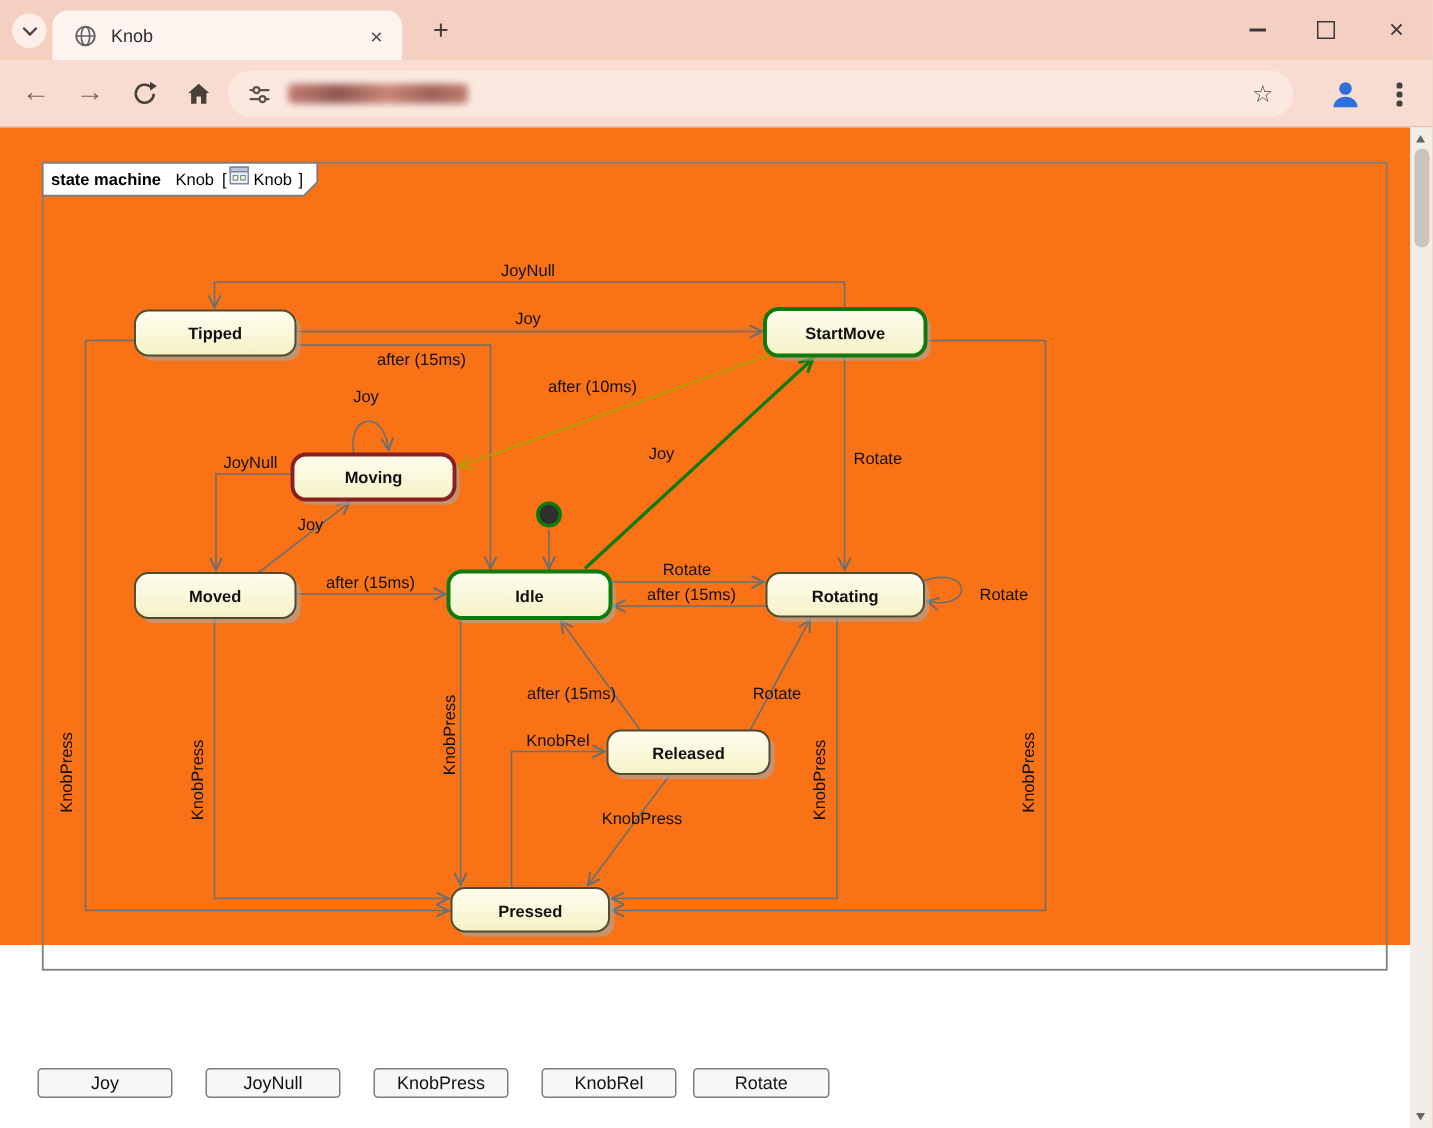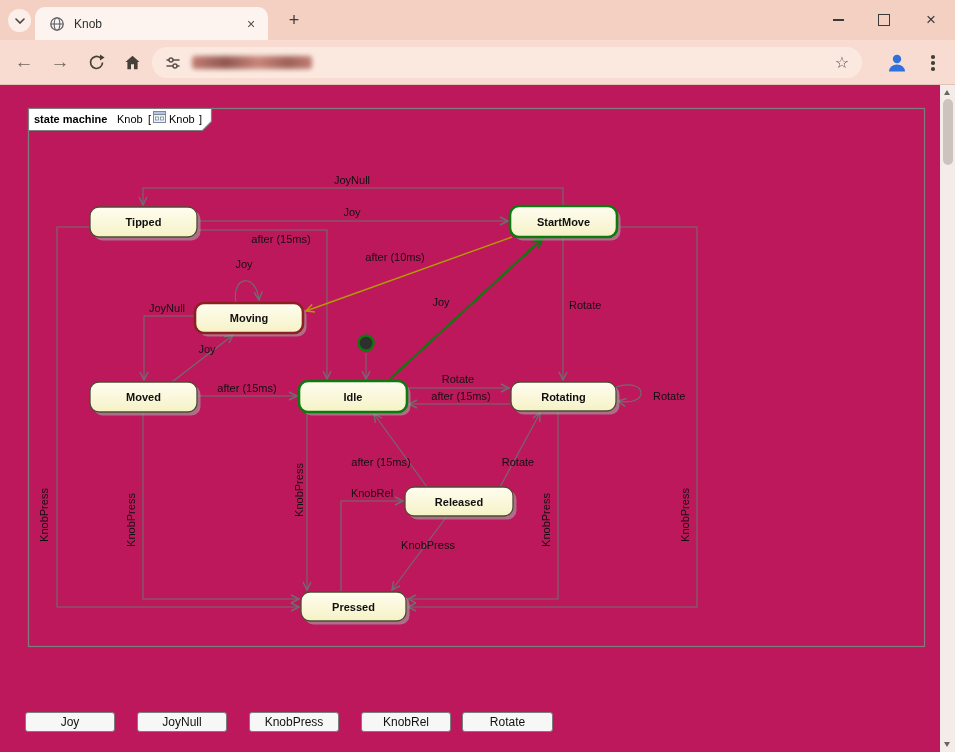--- a/index.html
+++ b/index.html
@@ -41,21 +41,21 @@
      background:linear-gradient(90deg,#b86a60,#7d3e37 28%,#c27467 55%,#8e4a41 80%,#b86a60);
      filter:blur(2.5px);opacity:.85;}
   .star{margin-left:auto;margin-right:13px;font-size:16px;color:#4f4a46;cursor:pointer;}
   .avatar{position:absolute;left:883px;top:9px;width:27px;height:27px;display:flex;align-items:center;
           justify-content:center;cursor:pointer;}
   .menu{position:absolute;left:920px;top:10px;width:26px;height:26px;display:flex;flex-direction:column;
         align-items:center;justify-content:center;gap:2.5px;cursor:pointer;}
   .menu i{width:3.5px;height:3.5px;background:#43403d;border-radius:50%;}
 
   
-  .content{position:absolute;left:0;top:85px;width:940px;height:667px;background:#be185d;}
+  .content{position:absolute;left:0;top:85px;width:940px;height:545px;background:#f97316;}
   svg.diagram{position:absolute;left:0;top:0;}
 
   .sim-btn{position:absolute;top:627px;height:20px;background:#f7f7f7;border:1px solid #7d7d7d;
            border-radius:3px;font:12px "Liberation Sans",sans-serif;color:#111;cursor:pointer;padding:0;}
   #btn-0{left:25px;width:90px;} #btn-1{left:137px;width:90px;} #btn-2{left:249px;width:90px;}
   #btn-3{left:361px;width:90px;} #btn-4{left:462px;width:91px;}
 
   
   .scrollbar{position:absolute;left:940px;top:85px;width:15px;height:667px;background:#f3ece9;}
   .scroll-up{position:absolute;top:5px;left:4px;width:0;height:0;

